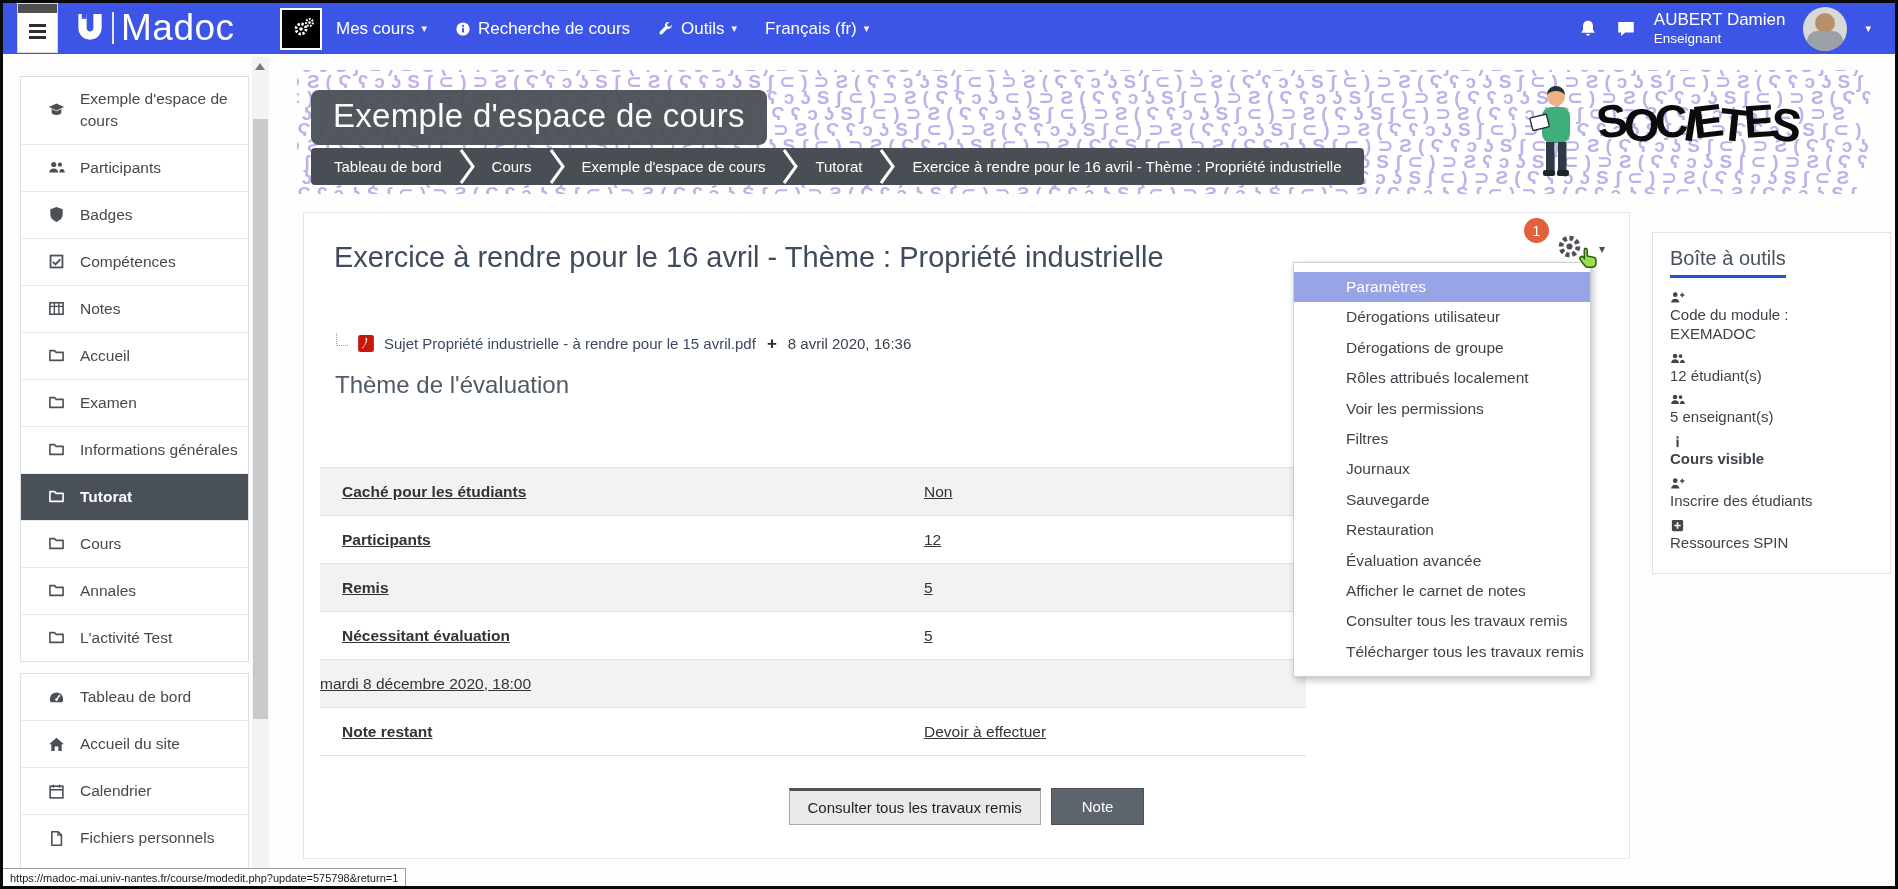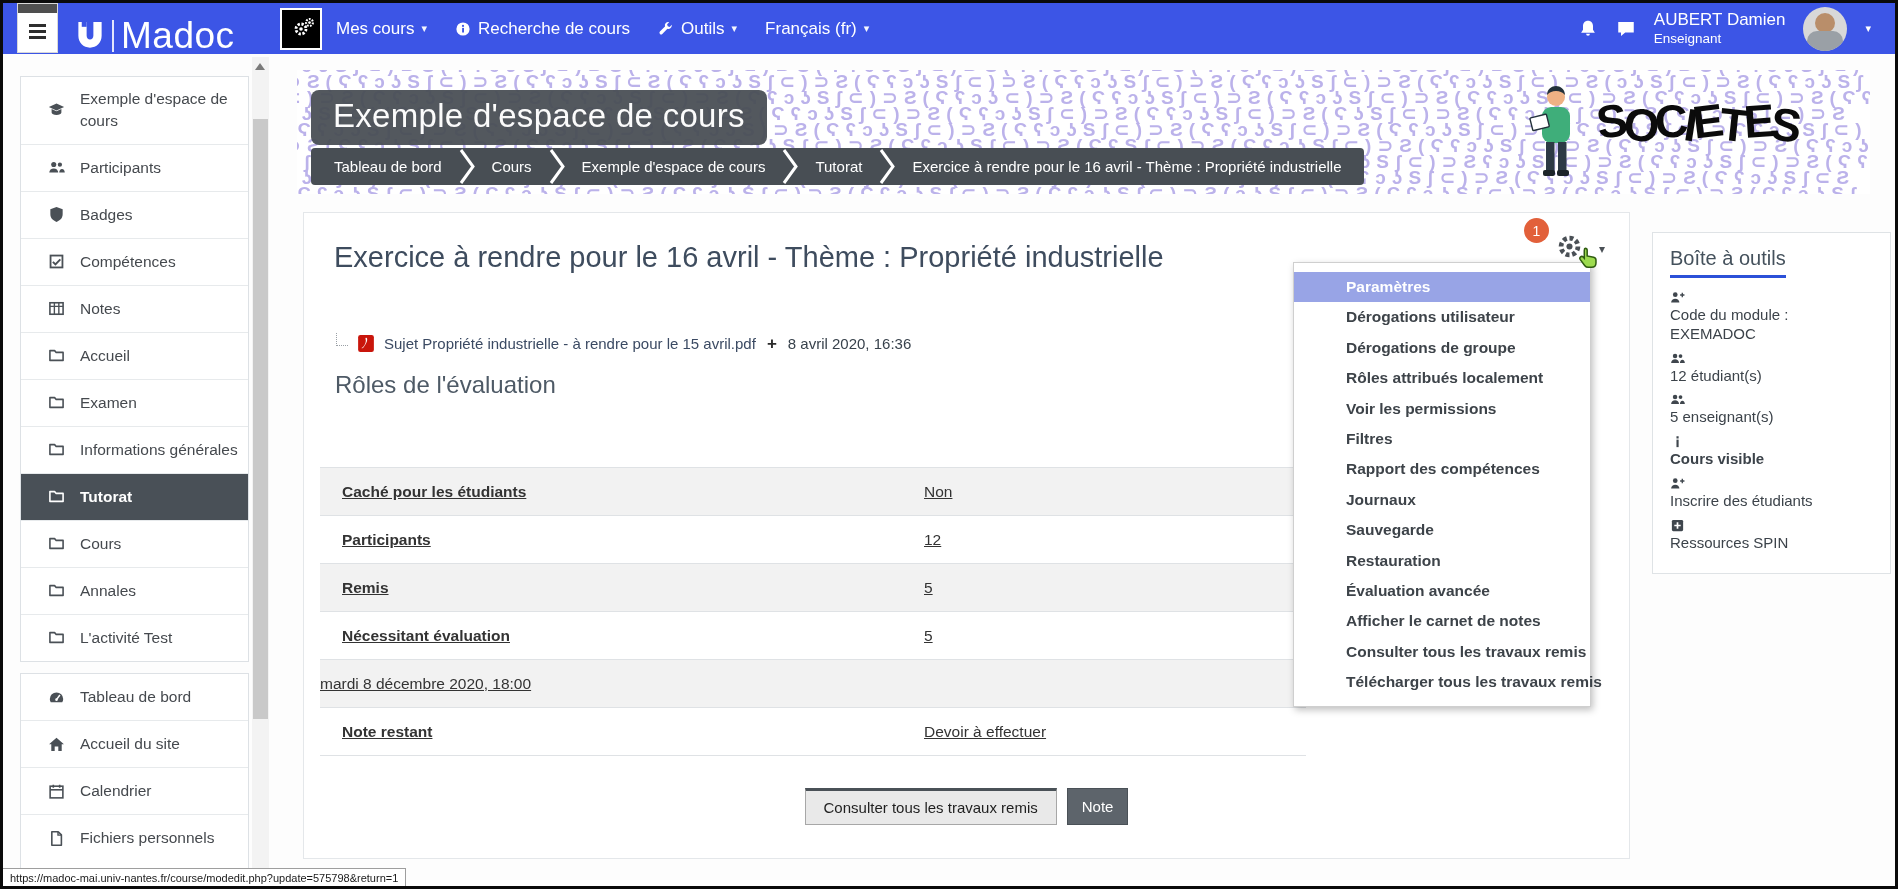--- a/index.html
+++ b/index.html
@@ -6,21 +6,21 @@
   #app{position:relative;width:1898px;height:889px;background:#fdfdfd;overflow:hidden;
        font-family:"Liberation Sans","DejaVu Sans",sans-serif;color:#3c434a;}
   #app::after{content:"";position:absolute;inset:0;border:3px solid #0a0a0a;pointer-events:none;z-index:200;}
   .ic{width:16px;height:16px;flex:0 0 auto;}
 
   
   .navbar{position:absolute;left:3px;top:3px;right:3px;height:51px;background:#3c55e6;z-index:20;}
   .hamburger{position:absolute;left:14px;top:0;width:41px;height:50px;background:#fff;border:1px solid #d8d8d8;box-sizing:border-box;cursor:pointer;}
   .hamburger .cap{position:absolute;left:0;right:0;top:0;height:9px;background:#4f4f4f;}
   .hamburger .bar{position:absolute;left:11px;width:17px;height:2.5px;background:#2e2e2e;}
-  .brand{position:absolute;left:72px;top:12px;display:flex;align-items:center;gap:7px;color:#fff;cursor:pointer;}
+  .brand{position:absolute;left:72px;top:4px;display:flex;align-items:center;gap:7px;color:#fff;cursor:pointer;}
   .brand .word{font-size:37px;font-weight:400;letter-spacing:.5px;}
   .brand .sep{width:2px;height:32px;background:rgba(255,255,255,.85);}
   .gearbox{position:absolute;left:277px;top:5px;width:42px;height:42px;background:#000;border:2px solid #fff;box-sizing:border-box;
            display:flex;align-items:center;justify-content:center;color:#fff;cursor:pointer;}
   .gearbox svg{position:relative;}
   .gearbox .g2{position:absolute;width:11px;height:11px;margin-left:16px;margin-top:-14px;}
   .nav-menu{position:absolute;left:333px;top:0;height:51px;display:flex;align-items:center;gap:28px;}
   .nav-item{display:flex;align-items:center;gap:7px;color:#fff;font-size:17px;cursor:pointer;white-space:nowrap;}
   .nav-item .caret{font-size:11px;opacity:.95;}
   .nav-right{position:absolute;right:24px;top:0;height:51px;display:flex;align-items:center;gap:18px;color:#fff;}
@@ -72,26 +72,26 @@
   .section-h{position:absolute;left:31px;top:158px;font-size:24px;font-weight:300;color:#4e5a66;margin:0;}
   .ev-table{position:absolute;left:16px;top:254px;width:986px;font-size:15.5px;color:#333;text-decoration:underline;}
   .ev-row{display:flex;align-items:center;min-height:47px;border-bottom:1px solid #dfe2e5;background:#fff;}
   .ev-row:first-child{border-top:1px solid #dfe2e5;}
   .ev-row.odd{background:#f2f2f2;}
   .ev-row .k{flex:0 0 582px;padding-left:22px;font-weight:700;}
   .ev-row .v{flex:1;}
   .btn-row{position:absolute;left:0;right:0;top:575px;display:flex;justify-content:center;gap:10px;}
   .btn{height:37px;display:flex;align-items:center;font-size:15px;box-sizing:border-box;cursor:pointer;}
   .btn-light{background:#e9e9e9;border:1px solid #a7a7a7;border-top:3px solid #4a5157;color:#1f1f1f;padding:0 18px;}
-  .btn-dark{background:#5d646b;border:1px solid #4a5157;color:#fff;padding:0 14px;}
+  .btn-dark{background:#5d646b;border:1px solid #4a5157;color:#fff;padding:0 30px;}
 
   
   .ctx-menu{position:absolute;left:1293px;top:262px;width:296px;background:#fff;border:1px solid #cfcfcf;
             box-shadow:2px 3px 7px rgba(0,0,0,.25);padding:9px 0;z-index:50;}
-  .ctx-item{height:30.4px;line-height:30.4px;padding-left:52px;font-size:15.5px;color:#3d4349;white-space:nowrap;cursor:pointer;font-weight:bold;}
+  .ctx-item{height:30.4px;line-height:30.4px;padding-left:52px;font-size:15.5px;color:#3d4349;white-space:nowrap;cursor:pointer;}
   .ctx-item.active{background:#98a4e6;color:#fff;}
   .badge{position:absolute;left:1524px;top:218px;width:25px;height:25px;border-radius:50%;background:#e2603a;color:#fff;
          font-size:14px;display:flex;align-items:center;justify-content:center;z-index:60;}
   .gear-btn{position:absolute;left:1556px;top:233px;color:#4a5056;z-index:55;cursor:pointer;}
   .gear-btn .ic{width:27px;height:27px;}
   .gear-caret{position:absolute;left:1599px;top:242px;font-size:12px;color:#4a5056;z-index:55;}
   .cursor{position:absolute;left:1577px;top:246px;z-index:70;pointer-events:none;}
 
   
   .toolbox{position:absolute;left:1652px;top:232px;width:239px;min-height:289px;background:#fff;border:1px solid #dfe3e6;
@@ -353,21 +353,21 @@
     <div class="attach">
       <span class="tree"></span>
       <svg width="18" height="19" viewBox="0 0 16 16">
         <rect x="1" y="0.5" width="14" height="15" rx="2" fill="#c9150b"></rect>
         <path d="M4.5 11.8c1.6-.6 4.2-5.2 3.1-7.8-.4-1 1.1-1.5 1.4-.3.5 2.1-1.9 6.5-3.8 8.2-.8.7-1.7.3-.7-.1Z" fill="#fff"></path>
       </svg>
       <span class="fname">Sujet Propriété industrielle - à rendre pour le 15 avril.pdf</span>
       <span class="plus">+</span>
       <span class="fdate">8 avril 2020, 16:36</span>
     </div>
-    <h2 class="section-h">Rôles de l'évaluation</h2>
+    <h2 class="section-h">Thème de l'évaluation</h2>
     <div class="ev-table" id="ev-table">
         <div class="ev-row odd">
           <span class="k">Caché pour les étudiants</span>
           <span class="v">Non</span>
         </div>
         <div class="ev-row">
           <span class="k">Participants</span>
           <span class="v">12</span>
         </div>
         <div class="ev-row odd">
@@ -403,21 +403,20 @@
   <svg class="cursor" width="22" height="24" viewBox="0 0 16 17">
     <path d="M6 1.5c.9 0 1.4.6 1.4 1.4V7l4.7 1c1 .2 1.7.9 1.7 2v2.2c0 1.9-1.4 3.1-3.2 3.1H8.2c-1 0-1.9-.4-2.5-1.2L2.4 9.7c-.5-.7-.4-1.5.2-2 .6-.5 1.4-.4 1.9.1l.8.9V3C5.3 2.1 5.3 1.5 6 1.5Z" fill="#9ddb4f" stroke="#2f5c10" stroke-width="1.1"></path>
   </svg>
   <div class="ctx-menu" id="ctx-menu">
       <div class="ctx-item active">Paramètres</div>
       <div class="ctx-item">Dérogations utilisateur</div>
       <div class="ctx-item">Dérogations de groupe</div>
       <div class="ctx-item">Rôles attribués localement</div>
       <div class="ctx-item">Voir les permissions</div>
       <div class="ctx-item">Filtres</div>
-      <div class="ctx-item">Rapport des compétences</div>
       <div class="ctx-item">Journaux</div>
       <div class="ctx-item">Sauvegarde</div>
       <div class="ctx-item">Restauration</div>
       <div class="ctx-item">Évaluation avancée</div>
       <div class="ctx-item">Afficher le carnet de notes</div>
       <div class="ctx-item">Consulter tous les travaux remis</div>
       <div class="ctx-item">Télécharger tous les travaux remis</div>
     </div>
 
   <aside class="toolbox">

